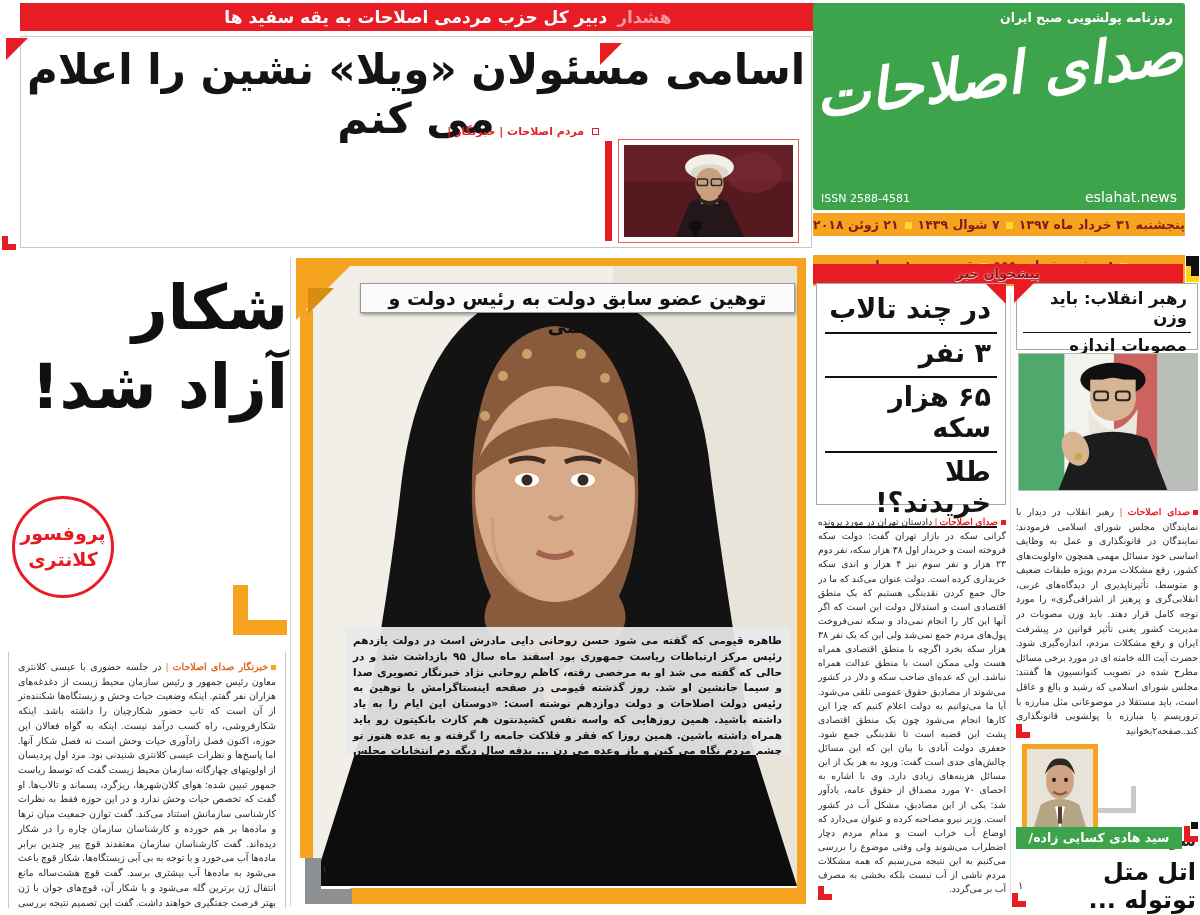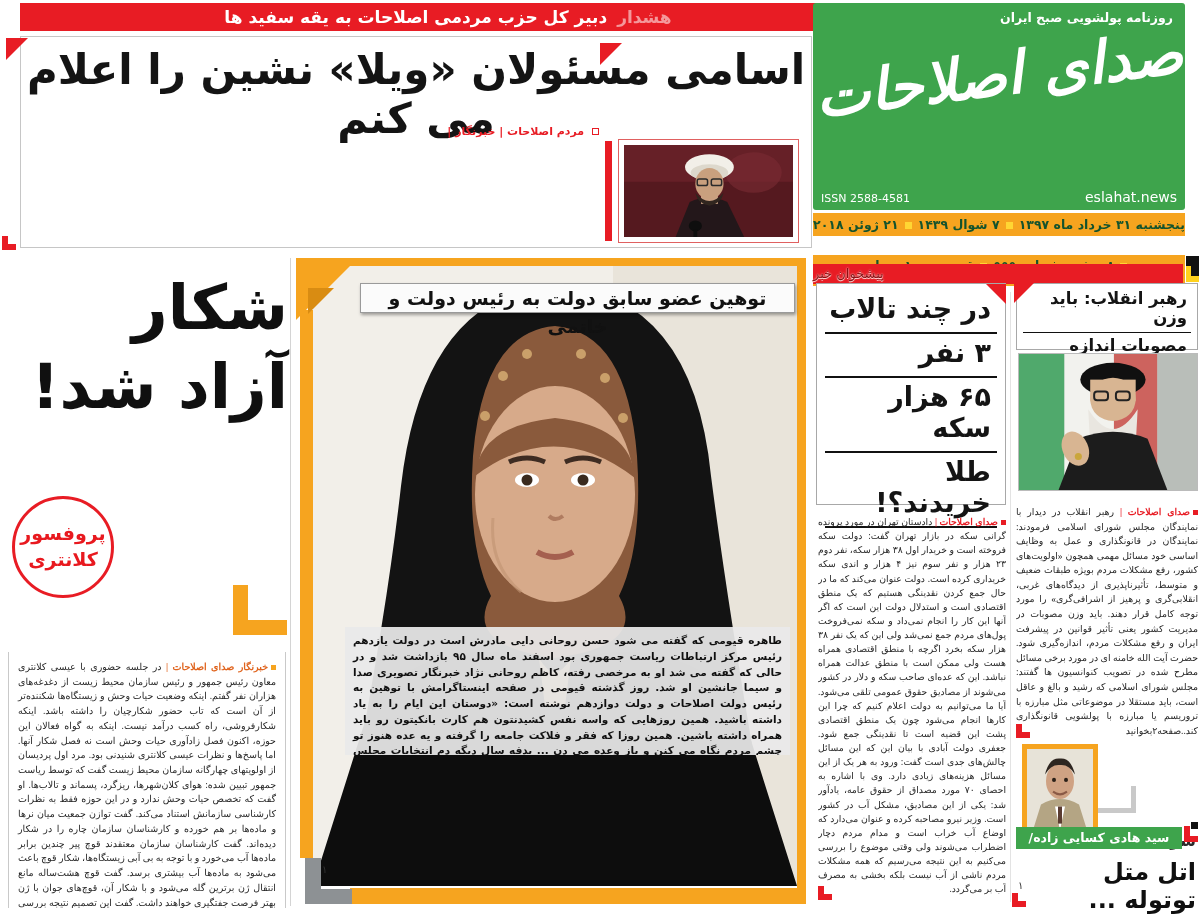--- a/index.html
+++ b/index.html
@@ -34,27 +34,27 @@
   .corner-l-red { left:2px; top:236px; width:14px; height:14px;
                   border-left:6px solid #e81c24; border-bottom:6px solid #e81c24; }
 
   
   .green-box { left:813px; top:3px; width:372px; height:207px; background:#3ea44c; border-radius:3px; overflow:hidden; }
   .tagline { right:12px; top:7px; color:#fff; font-size:12.5px; font-weight:bold; direction:rtl; }
   .logo-cal { left:0; top:38px; width:100%; text-align:center; color:#fff; font-weight:bold;
               font-size:58px; font-style:italic; transform:rotate(-7deg); white-space:nowrap; direction:rtl; }
   .issn { left:8px; bottom:5px; color:#fff; font-size:11px; direction:ltr; }
   .site { right:8px; bottom:5px; color:#fff; font-size:14px; direction:ltr; }
-  .orange-band { left:813px; width:372px; background:#f6a41f; color:#14532d;
+  .orange-band { left:813px; width:372px; background:#f6a41f; color:#7f1d1d;
                  font-size:12.5px; font-weight:bold; text-align:center; direction:rtl; }
   .band1 { top:213px; height:23px; line-height:23px; }
   .band2 { top:255px; height:31px; line-height:22px; }
   .ysq { display:inline-block; width:7px; height:7px; background:#ffd633; margin:0 6px; vertical-align:middle; }
   .rack-band { left:813px; top:264px; width:370px; height:20px; background:#e81c24;
-               text-align:left; line-height:20px; font-size:13px; font-weight:normal;
+               text-align:center; line-height:20px; font-size:13px; font-weight:bold;
                color:#8c1113; text-shadow:0 0 2px #ffffff, 0 1px 0 #ffb9b9; direction:rtl; }
   .rack-corner { left:1186px; top:256px; width:13px; height:26px; background:#111; }
   .rack-corner i { position:absolute; left:0; bottom:0; width:13px; height:6px; background:#ffd21e; display:block; }
   .rack-corner em { position:absolute; left:0; bottom:0; width:5px; height:16px; background:#ffd21e; display:block; }
 
   
   .hunt-h1 { left:8px; top:268px; width:280px; text-align:right; direction:rtl;
              font-size:62px; font-weight:bold; color:#101010; line-height:1.28; letter-spacing:-1px; }
   .badge-circle { left:12px; top:496px; width:102px; height:102px; border:3px solid #e81c24; border-radius:50%;
                   display:flex; flex-direction:column; align-items:center; justify-content:center;

